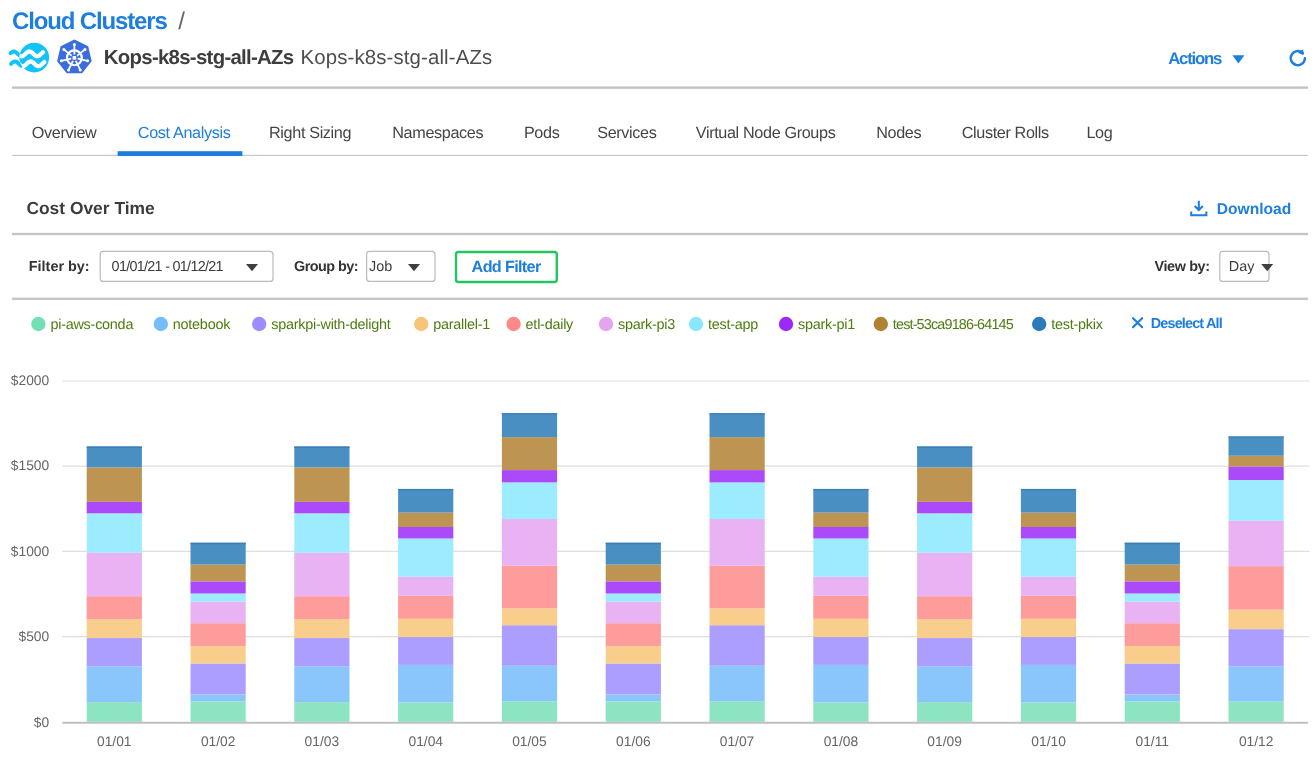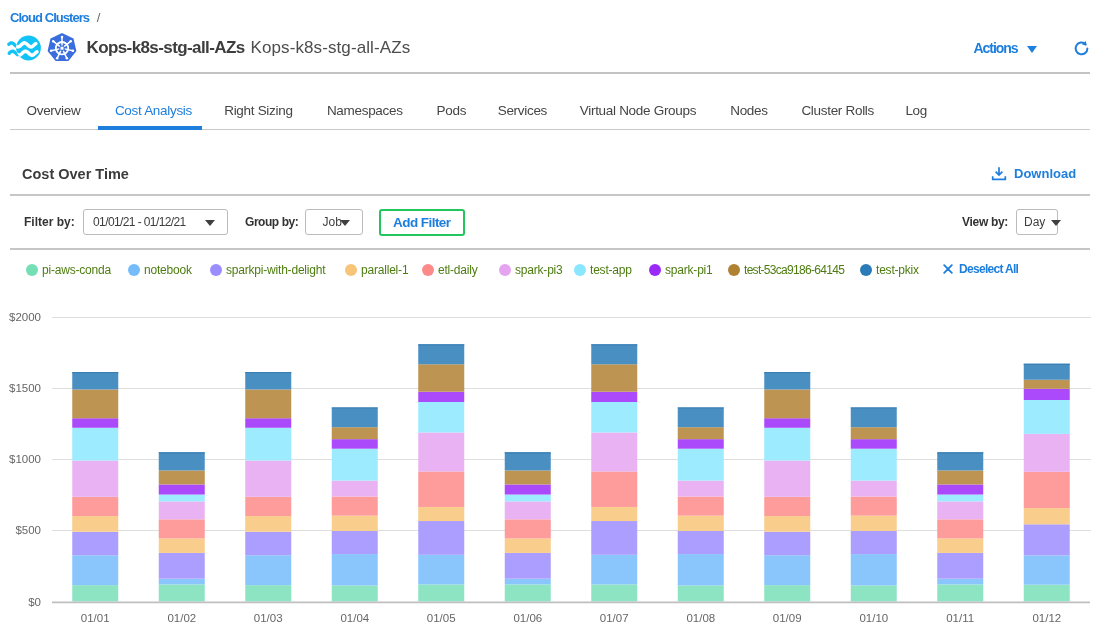--- a/index.html
+++ b/index.html
@@ -1,18 +1,18 @@
 <!DOCTYPE html>
 <html><head>
 <meta charset="utf-8">
 <style>
 * { margin:0; padding:0; box-sizing:border-box; }
 html,body { width:1097px; height:634px; background:#fff; font-family:"Liberation Sans", sans-serif; position:relative; overflow:hidden; }
 .abs { position:absolute; }
-.crumb { left:10px; top:11px; font-size:13px; line-height:14px; font-weight:bold; color:#1d7edd; letter-spacing:-0.95px; }
+.crumb { left:10px; top:11px; font-size:20px; line-height:14px; font-weight:bold; color:#1d7edd; letter-spacing:-0.95px; }
 .crumb .sep { color:#666; font-weight:normal; margin-left:5px; letter-spacing:0; }
 .titlerow { left:10px; top:72.2px; width:1079.5px; height:1.7px; background:#c3c3c3; }
 .title-bold { left:86.5px; top:39px; font-size:17px; line-height:17px; font-weight:bold; color:#3d3d3d; letter-spacing:-0.6px; }
 .title-reg  { left:250.5px; top:39px; font-size:17px; line-height:17px; color:#4d4d4d; letter-spacing:0.1px; }
 .actions { left:973.5px; top:41px; font-size:14px; line-height:14px; font-weight:bold; color:#1d7edd; letter-spacing:-1.05px;text-align:right; }
 .tabline { left:10px; top:128.6px; width:1079.5px; height:1.8px; background:#c9c9c9; }
 .tabul { left:98.4px; top:126px; width:104px; height:4.2px; background:#1d7edd; }
 .tab { position:absolute; top:104px; font-size:13.5px; line-height:13px; color:#454545; letter-spacing:-0.3px; white-space:nowrap; }
 .tab.active { color:#1d7edd; font-weight:normal; }
 .cot { left:22px; top:167px; font-size:14.5px; line-height:15px; font-weight:bold; color:#3c3c3c; }
@@ -98,21 +98,21 @@
 <div class="abs download">Download</div>
 <div class="abs sep1"></div>
 <div class="abs sep2"></div>
 <div class="abs flabel" style="left:24px;">Filter by:</div>
 <div class="abs selbox" style="left:83px; width:145px;">
     <span class="txt" style="left:9px; letter-spacing:-0.6px;">01/01/21 - 01/12/21</span>
     <span class="caret" style="left:120.5px;"></span>
   </div>
 <div class="abs flabel" style="left:245px; letter-spacing:-0.45px;">Group by:</div>
 <div class="abs selbox" style="left:304.5px; width:58px;">
-    <span class="txt" style="left:17px;">Job</span>
+    <span class="txt" style="left:2px;">Job</span>
     <span class="caret" style="left:34.5px;"></span>
   </div>
 <div class="abs addfilter">Add Filter</div>
 <div class="abs flabel" style="left:962px; letter-spacing:-0.3px;">View by:</div>
 <div class="abs selbox" style="left:1015.5px; width:42px;">
     <span class="txt" style="left:7.5px;">Day</span>
     <span class="caret" style="left:34.5px;"></span>
   </div>
 <div class="abs legend">
     <div class="litem" style="left:1px;">

